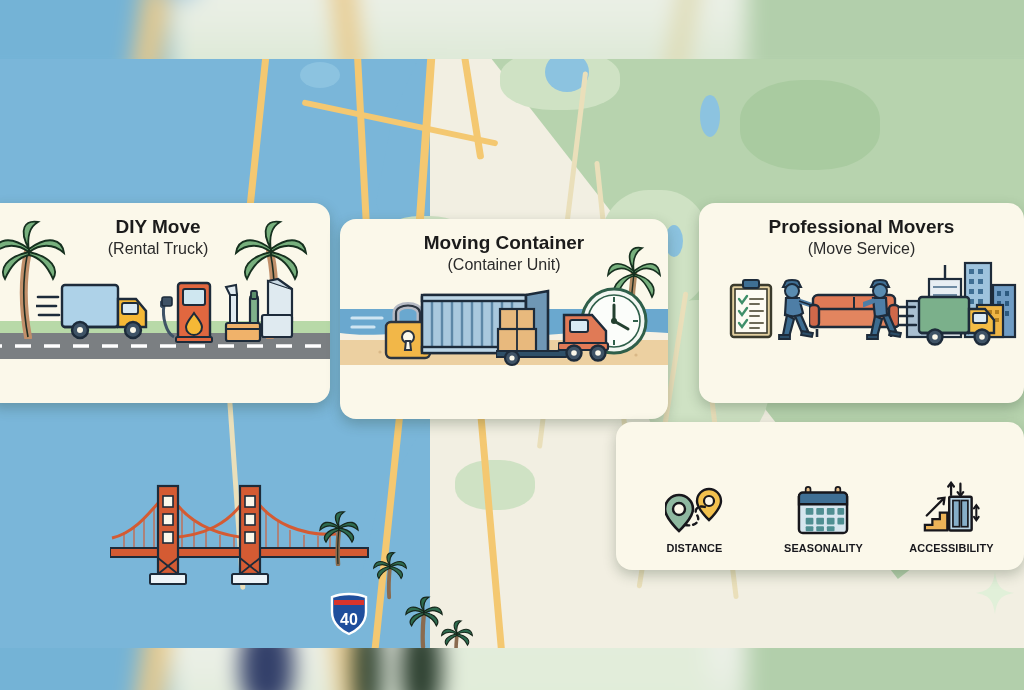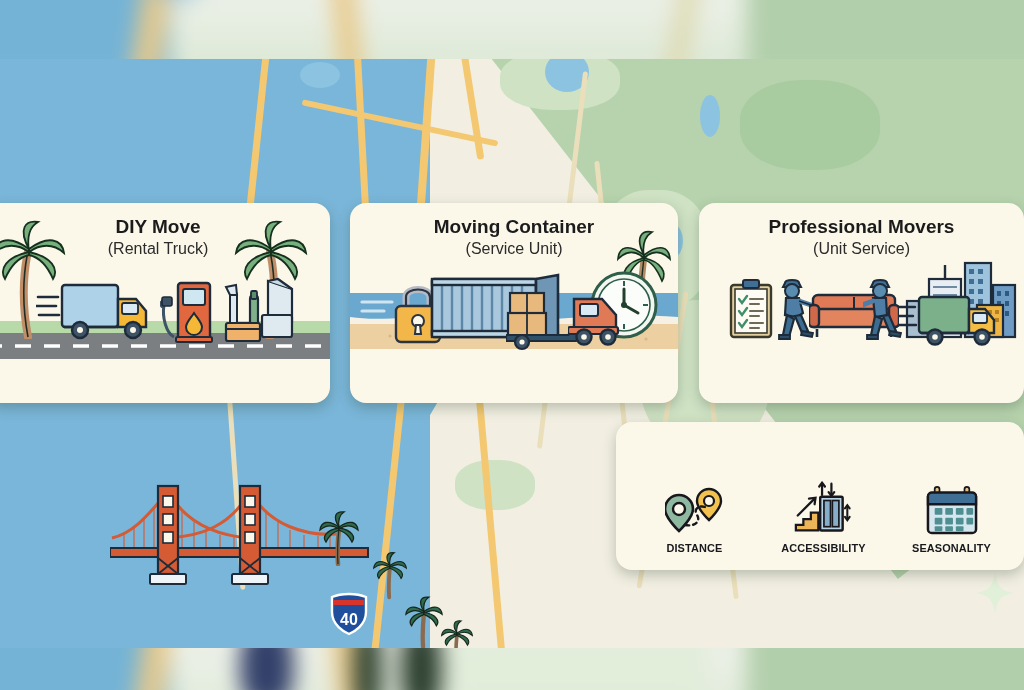--- a/index.html
+++ b/index.html
@@ -70,21 +70,21 @@
 
   #title-card { left:12px; top:80px; width:998px; height:105px; display:flex; align-items:center; justify-content:center; }
   #title-text {
     font-size:36px; font-weight:bold; color:#14213f; letter-spacing:.2px;
     transform:scaleX(.88); transform-origin:center; white-space:nowrap;
     font-family:"Liberation Sans","DejaVu Sans",sans-serif;
   }
 
   .svc-card { top:203px; height:200px; }
   #card-diy { left:-14px; width:344px; }
-  #card-container { left:350px; width:328px; }
+  #card-container { left:340px; width:328px;margin-top:16px; }
   #card-pro { left:699px; width:325px; }
 
   .svc-head { position:absolute; left:0; right:0; top:14px; text-align:center; z-index:3; }
   .svc-title { font-size:19px; font-weight:bold; color:#1b1b1b; line-height:1.1; }
   .svc-sub { font-size:16px; color:#2b2b2b; line-height:1.25; margin-top:1px; }
   .svc-art { position:absolute; left:0; top:0; width:100%; height:100%; }
 
   
   #factors-card { left:616px; top:422px; width:408px; height:148px; }
   #factors-row { position:absolute; inset:0; display:flex; align-items:flex-end; padding:18px 8px 16px 14px;justify-content:center; }
@@ -400,21 +400,21 @@
       <rect x="12" y="17" width="18" height="12" rx="2" fill="#d9eaf5" stroke="#1d2b3a" stroke-width="2"></rect>
       <rect x="0" y="40" width="50" height="7" rx="2" fill="#e07a56" stroke="#1d2b3a" stroke-width="2.2"></rect>
       <circle cx="16" cy="50" r="7.5" fill="#3f5366" stroke="#1d2b3a" stroke-width="2.4"></circle>
       <circle cx="16" cy="50" r="2.8" fill="#fbf8ea"></circle>
       <circle cx="40" cy="50" r="7.5" fill="#3f5366" stroke="#1d2b3a" stroke-width="2.4"></circle>
       <circle cx="40" cy="50" r="2.8" fill="#fbf8ea"></circle>
     </svg>
 
     <div class="svc-head">
       <div class="svc-title">Moving Container</div>
-      <div class="svc-sub">(Service Unit)</div>
+      <div class="svc-sub">(Container Unit)</div>
     </div>
   </div>
 
   <div class="card svc-card" id="card-pro">
 
     <svg style="position:absolute;left:206px;top:58px;width:112px;height:82px;" viewBox="0 0 112 82">
       <rect x="60" y="2" width="26" height="74" fill="#9ec3dd" stroke="#1d2b3a" stroke-width="2.2"></rect>
       <g fill="#3f6f94">
           <rect x="64" y="8" width="5" height="5"></rect>
           <rect x="73" y="8" width="5" height="5"></rect>
@@ -520,40 +520,65 @@
       <path d="M10 19 L 23 19 L 24 36 L 12 38Z" fill="#4e7ea6" stroke="#1d2b3a" stroke-width="2.2"></path>
       <path d="M10 22 L -6 28" stroke="#4e7ea6" stroke-width="5" stroke-linecap="round"></path>
       <path d="M12 37 L 8 56 L 14 58 L 19 40Z" fill="#3c6c90" stroke="#1d2b3a" stroke-width="2.2"></path>
       <path d="M20 37 L 27 54 L 33 52 L 26 36Z" fill="#3c6c90" stroke="#1d2b3a" stroke-width="2.2"></path>
       <path d="M4 56 L 15 56 L 15 60 L 4 60Z" fill="#2b4d67" stroke="#1d2b3a" stroke-width="1.8"></path>
       <path d="M27 52 L 38 54 L 37 58 L 26 56Z" fill="#2b4d67" stroke="#1d2b3a" stroke-width="1.8"></path>
     </svg>
 
     <div class="svc-head">
       <div class="svc-title">Professional Movers</div>
-      <div class="svc-sub">(Unit Service)</div>
+      <div class="svc-sub">(Move Service)</div>
     </div>
   </div>
 
   <div class="card" id="factors-card">
     <div id="factors-row">
 
       <div class="factor">
         <div class="factor-icon">
           <svg viewBox="0 0 58 50" width="58" height="50">
             <path d="M44 4 C 50.6 4, 56 9.4, 56 16 C 56 24, 44 35, 44 35 C 44 35, 32 24, 32 16 C 32 9.4, 37.4 4, 44 4Z" fill="#f2c14e" stroke="#17171c" stroke-width="2.4"></path>
             <circle cx="44" cy="16" r="5" fill="#fdf8ea" stroke="#17171c" stroke-width="2.2"></circle>
             <path d="M14 10 C 21.7 10, 28 16.3, 28 24 C 28 33, 14 46, 14 46 C 14 46, 0 33, 0 24 C 0 16.3, 6.3 10, 14 10Z" fill="#8fb8a0" stroke="#17171c" stroke-width="2.6"></path>
             <circle cx="14" cy="24" r="6" fill="#fdf8ea" stroke="#17171c" stroke-width="2.4"></circle>
             <path d="M20 40 C 30 42, 36 36, 32 30 C 28 24, 34 20, 40 22" fill="none" stroke="#17171c" stroke-width="2.4" stroke-dasharray="4 4" stroke-linecap="round"></path>
           </svg>
         </div>
         <div class="factor-label">DISTANCE</div>
       </div>
 
+
+      <div class="factor">
+        <div class="factor-icon">
+          <svg viewBox="0 0 56 52" width="54" height="50">
+            <rect x="10" y="2" width="5" height="12" rx="2.5" fill="#e8c08a" stroke="#17171c" stroke-width="1.8"></rect>
+            <rect x="41" y="2" width="5" height="12" rx="2.5" fill="#e8c08a" stroke="#17171c" stroke-width="1.8"></rect>
+            <rect x="3" y="8" width="50" height="42" rx="4" fill="#d6e6ef" stroke="#17171c" stroke-width="2.6"></rect>
+            <path d="M3 12 C 3 9.8, 4.8 8, 7 8 L 49 8 C 51.2 8, 53 9.8, 53 12 L 53 20 L 3 20Z" fill="#3f6f94" stroke="#17171c" stroke-width="2.4"></path>
+            <g fill="#4f8f92">
+              <rect x="10" y="24" width="8" height="7" rx="1"></rect>
+                <rect x="21" y="24" width="8" height="7" rx="1"></rect>
+              <rect x="32" y="24" width="8" height="7" rx="1"></rect>
+                <rect x="43" y="24" width="7" height="7" rx="1"></rect>
+              <rect x="10" y="34" width="8" height="7" rx="1"></rect>
+                <rect x="21" y="34" width="8" height="7" rx="1"></rect>
+              <rect x="32" y="34" width="8" height="7" rx="1"></rect>
+                <rect x="43" y="34" width="7" height="7" rx="1"></rect>
+              <rect x="10" y="43" width="8" height="5" rx="1"></rect>
+                <rect x="21" y="43" width="8" height="5" rx="1"></rect>
+              <rect x="32" y="43" width="8" height="5" rx="1"></rect>
+            </g>
+          </svg>
+        </div>
+        <div class="factor-label">SEASONALITY</div>
+      </div>
 
       <div class="factor">
         <div class="factor-icon">
           <svg viewBox="0 0 62 56" width="60" height="54">
             <g stroke="#17171c" stroke-width="2.4" fill="none" stroke-linecap="round">
               <line x1="30" y1="14" x2="30" y2="2"></line>
                 <path d="M27 5 L 30 1 L 33 5"></path>
               <line x1="40" y1="2" x2="40" y2="14"></line>
                 <path d="M37 11 L 40 15 L 43 11"></path>
             </g>
@@ -566,45 +591,20 @@
             <g stroke="#17171c" stroke-width="2.2" fill="none" stroke-linecap="round">
               <line x1="57" y1="26" x2="57" y2="40"></line>
               <path d="M54.5 28.5 L 57 25 L 59.5 28.5"></path>
                 <path d="M54.5 37.5 L 57 41 L 59.5 37.5"></path>
             </g>
           </svg>
         </div>
         <div class="factor-label">ACCESSIBILITY</div>
       </div>
 
-      <div class="factor">
-        <div class="factor-icon">
-          <svg viewBox="0 0 56 52" width="54" height="50">
-            <rect x="10" y="2" width="5" height="12" rx="2.5" fill="#e8c08a" stroke="#17171c" stroke-width="1.8"></rect>
-            <rect x="41" y="2" width="5" height="12" rx="2.5" fill="#e8c08a" stroke="#17171c" stroke-width="1.8"></rect>
-            <rect x="3" y="8" width="50" height="42" rx="4" fill="#d6e6ef" stroke="#17171c" stroke-width="2.6"></rect>
-            <path d="M3 12 C 3 9.8, 4.8 8, 7 8 L 49 8 C 51.2 8, 53 9.8, 53 12 L 53 20 L 3 20Z" fill="#3f6f94" stroke="#17171c" stroke-width="2.4"></path>
-            <g fill="#4f8f92">
-              <rect x="10" y="24" width="8" height="7" rx="1"></rect>
-                <rect x="21" y="24" width="8" height="7" rx="1"></rect>
-              <rect x="32" y="24" width="8" height="7" rx="1"></rect>
-                <rect x="43" y="24" width="7" height="7" rx="1"></rect>
-              <rect x="10" y="34" width="8" height="7" rx="1"></rect>
-                <rect x="21" y="34" width="8" height="7" rx="1"></rect>
-              <rect x="32" y="34" width="8" height="7" rx="1"></rect>
-                <rect x="43" y="34" width="7" height="7" rx="1"></rect>
-              <rect x="10" y="43" width="8" height="5" rx="1"></rect>
-                <rect x="21" y="43" width="8" height="5" rx="1"></rect>
-              <rect x="32" y="43" width="8" height="5" rx="1"></rect>
-            </g>
-          </svg>
-        </div>
-        <div class="factor-label">SEASONALITY</div>
-      </div>
-
     </div>
   </div>
 
   <svg id="sparkle" viewBox="0 0 40 42">
     <path d="M20 0 C 22 14, 26 19, 39 21 C 26 23, 22 28, 20 42 C 18 28, 14 23, 1 21 C 14 19, 18 14, 20 0Z" fill="#dff0d8" opacity="0.92"></path>
   </svg>
 
   <div class="blur-band top">
     <div class="blur-inner" style="top:-40px;">
       <div class="bb-sky"></div>

